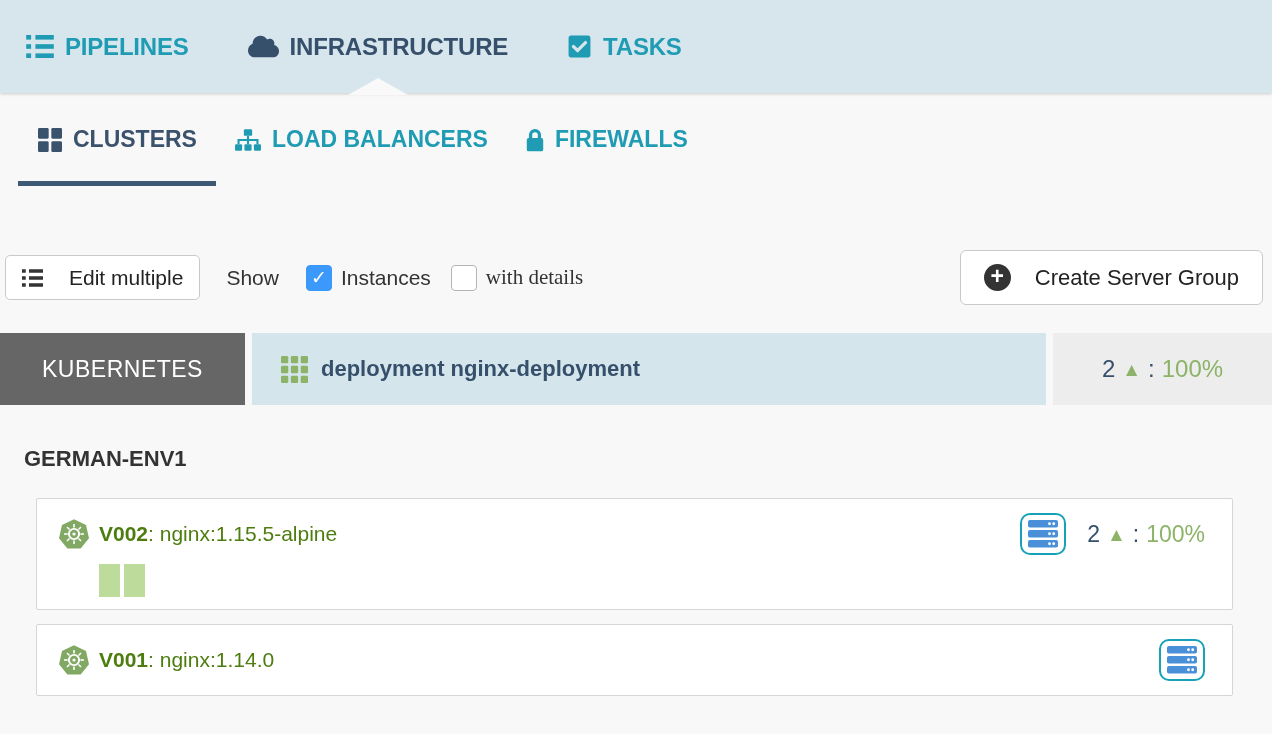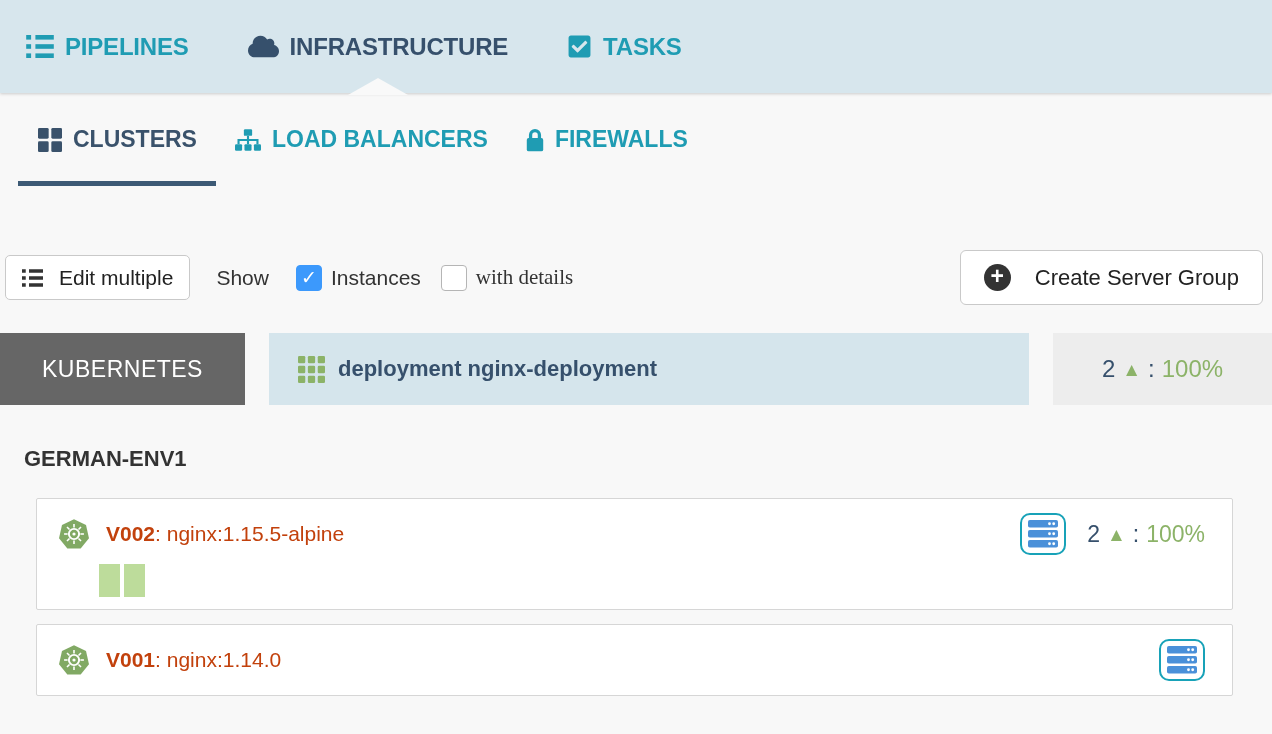--- a/index.html
+++ b/index.html
@@ -34,58 +34,58 @@
   .subnav-item:first-child { margin-left:18px; padding-left:20px; }
   .subnav-item.active { color:#3a526b; }
   .subnav-item.active::after { content:""; position:absolute; left:0; right:0;
     bottom:0; height:5px; background:#3d5a75; }
 
   
   .toolbar { margin:64px 9px 0 5px; display:flex; align-items:center; height:55px; }
   .btn { background:#fff; border:1px solid #c9c9c9; border-radius:5px;
     display:flex; align-items:center; cursor:pointer;
     font-family:inherit; color:#222; }
-  .btn-edit { height:45px; padding:0 16px; font-size:21px; gap:16px; }
+  .btn-edit { height:45px; padding:0 16px; font-size:21px; gap:26px; }
   .btn-create { height:55px; padding:0 23px; font-size:22px; gap:24px;
     border-radius:6px; margin-left:auto; }
   .plus-circle { width:27px; height:27px; border-radius:50%; background:#333;
     color:#fff; display:flex; align-items:center; justify-content:center; }
   .plus-circle::before { content:"+"; font-size:23px; font-weight:bold;
     line-height:1; margin-top:-2px; }
   .show-label { margin-left:26px; font-size:21px; }
   .checkbox-group { display:flex; align-items:center; gap:9px; cursor:pointer; }
   .cbg-instances { margin-left:27px; }
   .cbg-details { margin-left:20px;font-family:Liberation Serif, serif; }
   .checkbox { width:26px; height:26px; border:1px solid #b5b5b5; border-radius:4px;
     background:#fff; display:flex; align-items:center; justify-content:center; }
   .checkbox.checked { background:#3c99fc; border-color:#3c99fc; }
   .checkbox.checked::after { content:"✓"; color:#fff; font-size:19px; font-weight:bold; }
   .checkbox-label { font-size:21px; }
 
   
-  .cluster-header { margin-top:28px; display:flex; gap:24px; height:72px; }
+  .cluster-header { margin-top:28px; display:flex; gap:7px; height:72px; }
   .provider-tag { width:245px; flex:none; background:#666666; color:#fff;
     font-size:23px; letter-spacing:.5px; display:flex; align-items:center;
     justify-content:center; }
   .cluster-title { flex:1; background:#d5e5ec; display:flex; align-items:center;
     padding-left:29px; gap:13px; cursor:pointer; }
   .cluster-title .title-text { font-size:22px; font-weight:bold; color:#36506c; }
   .cluster-stats { width:219px; flex:none; background:#ededed; display:flex;
     align-items:center; justify-content:center; gap:7px; font-size:24px; }
   .stat-count,.stat-sep { color:#36506c; }
   .stat-percent { color:#8cb368; }
   .up-triangle { color:#8cb368; font-size:19px; line-height:1; }
 
   
   .region-title { margin:41px 0 0 24px; font-size:22px; font-weight:bold; color:#333; }
   .sg-card { margin:26px 39px 0 36px; background:#fff; border:1px solid #d6d6d6;
     border-radius:2px; padding:14px 27px 12px 21px; }
   .sg-card.second { margin-top:14px; padding:14px 27px 14px 21px; }
   .sg-row { display:flex; align-items:center; }
-  .sg-title { font-size:21px; margin-left:16px; color:#c2410c; }
+  .sg-title { font-size:21px; margin-left:9px; color:#4d7c0f; }
   .sg-title b { font-weight:bold; }
   .sg-right { margin-left:auto; display:flex; align-items:center; gap:21px; }
   .sg-stats { display:flex; align-items:center; gap:7px; font-size:23px; }
   .server-btn { width:46px; height:42px; border:2px solid #18a2b8; border-radius:10px;
     background:#fff; display:flex; align-items:center; justify-content:center;
     cursor:pointer; }
   .k8s-icon { width:32px; height:32px; display:flex; }
   .instance-row { display:flex; gap:4px; margin:9px 0 0 41px; min-height:0; }
   .instance-square { width:21px; height:33px; background:#bddc9b; cursor:pointer; }
 

